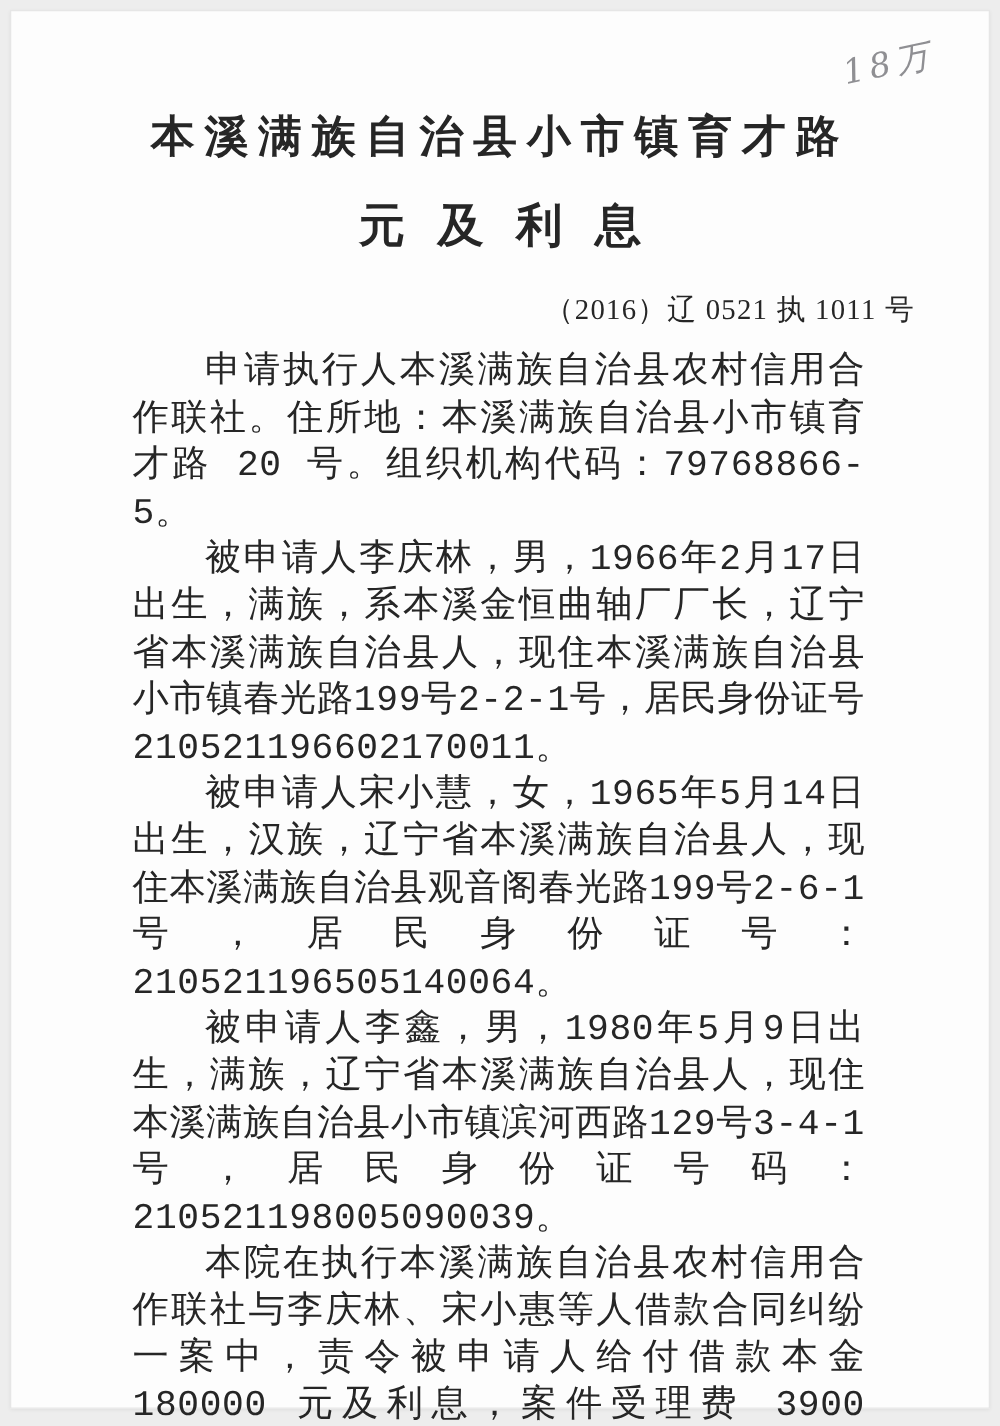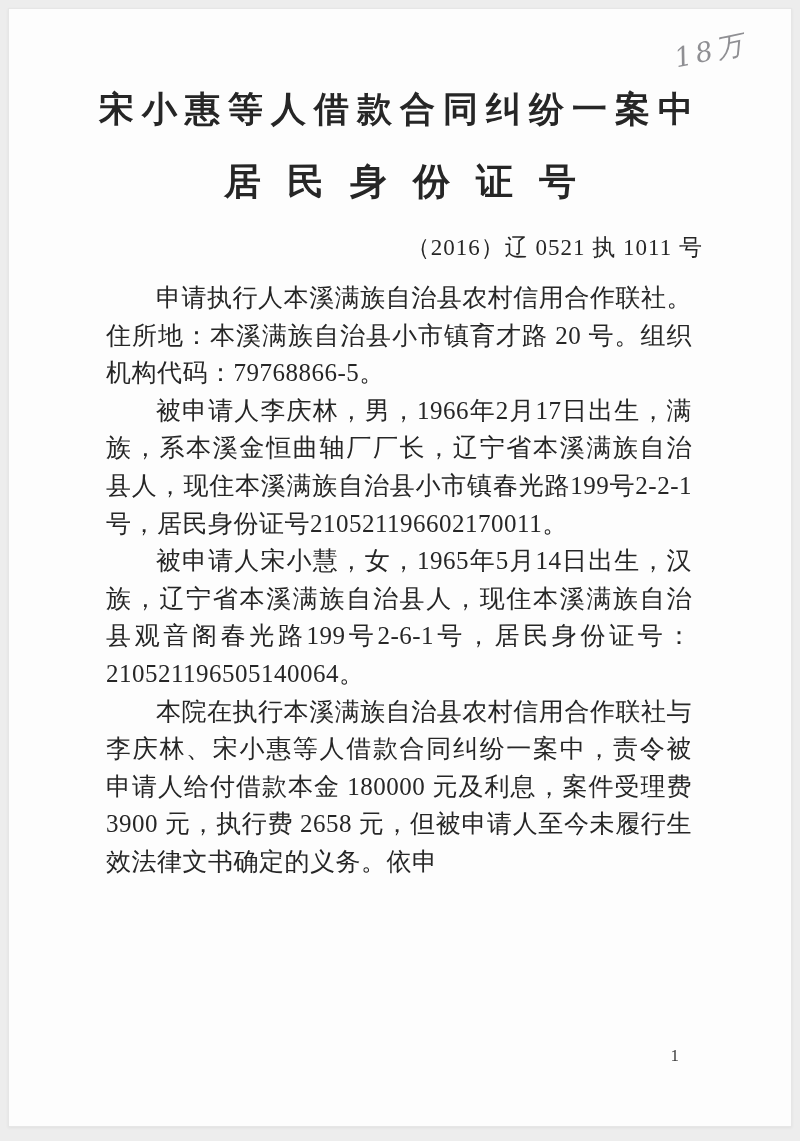--- a/index.html
+++ b/index.html
@@ -54,63 +54,65 @@
     font-size: 37px;
     font-weight: bold;
     letter-spacing: 26px;
     text-indent: 26px;
     line-height: 46px;
     white-space: nowrap;
   }
   .case-number {
     margin: 28px 0 0 0;
     text-align: right;
-    padding-right: 88px;
+    padding-right: 59px;
     font-size: 23px;
     letter-spacing: 1px;
     line-height: 30px;
   }
   .body-text {
     margin-top: 16px;
     padding: 0 99px 0 97px;
   }
   .body-text p {
     margin: 0;
-    font-size: 25px;
+    font-size: 29px;
     line-height: 37.6px;
     text-indent: 2em;
     text-align: justify;
     text-align-last: left;
     letter-spacing: 0.5px;
+    font-family: Liberation Mono, monospace;
   }
   .page-number {
     position: absolute;
     bottom: 60px;
     right: 112px;
     font-size: 17px;
     color: #3c3c3c;
   }
 </style>
 </head>
 <body>
 
 <div class="scan-wrap">
   <div class="page">
 
     <div class="handwritten-note">18万</div>
 
-    <h1 class="court-name">宋小惠等人借款合同纠纷一案中</h1>
+    <h1 class="court-name">本溪满族自治县小市镇育才路</h1>
 
-    <h2 class="doc-title">居民身份证号</h2>
+    <h2 class="doc-title">元及利息</h2>
 
     <div class="case-number">（2016）辽 0521 执 1011 号</div>
 
     <div class="body-text">
       <p>申请执行人本溪满族自治县农村信用合作联社。住所地：本溪满族自治县小市镇育才路 20 号。组织机构代码：79768866-5。</p>
       <p>被申请人李庆林，男，1966年2月17日出生，满族，系本溪金恒曲轴厂厂长，辽宁省本溪满族自治县人，现住本溪满族自治县小市镇春光路199号2-2-1号，居民身份证号210521196602170011。</p>
       <p>被申请人宋小慧，女，1965年5月14日出生，汉族，辽宁省本溪满族自治县人，现住本溪满族自治县观音阁春光路199号2-6-1号，居民身份证号：210521196505140064。</p>
+      <p>被申请人李鑫，男，1980年5月9日出生，满族，辽宁省本溪满族自治县人，现住本溪满族自治县小市镇滨河西路129号3-4-1号，居民身份证号码：210521198005090039。</p>
       <p>本院在执行本溪满族自治县农村信用合作联社与李庆林、宋小惠等人借款合同纠纷一案中，责令被申请人给付借款本金 180000 元及利息，案件受理费 3900 元，执行费 2658 元，但被申请人至今未履行生效法律文书确定的义务。依申</p>
     </div>
 
     <div class="page-number">1</div>
 
   </div>
 </div>
 
 </body></html>

